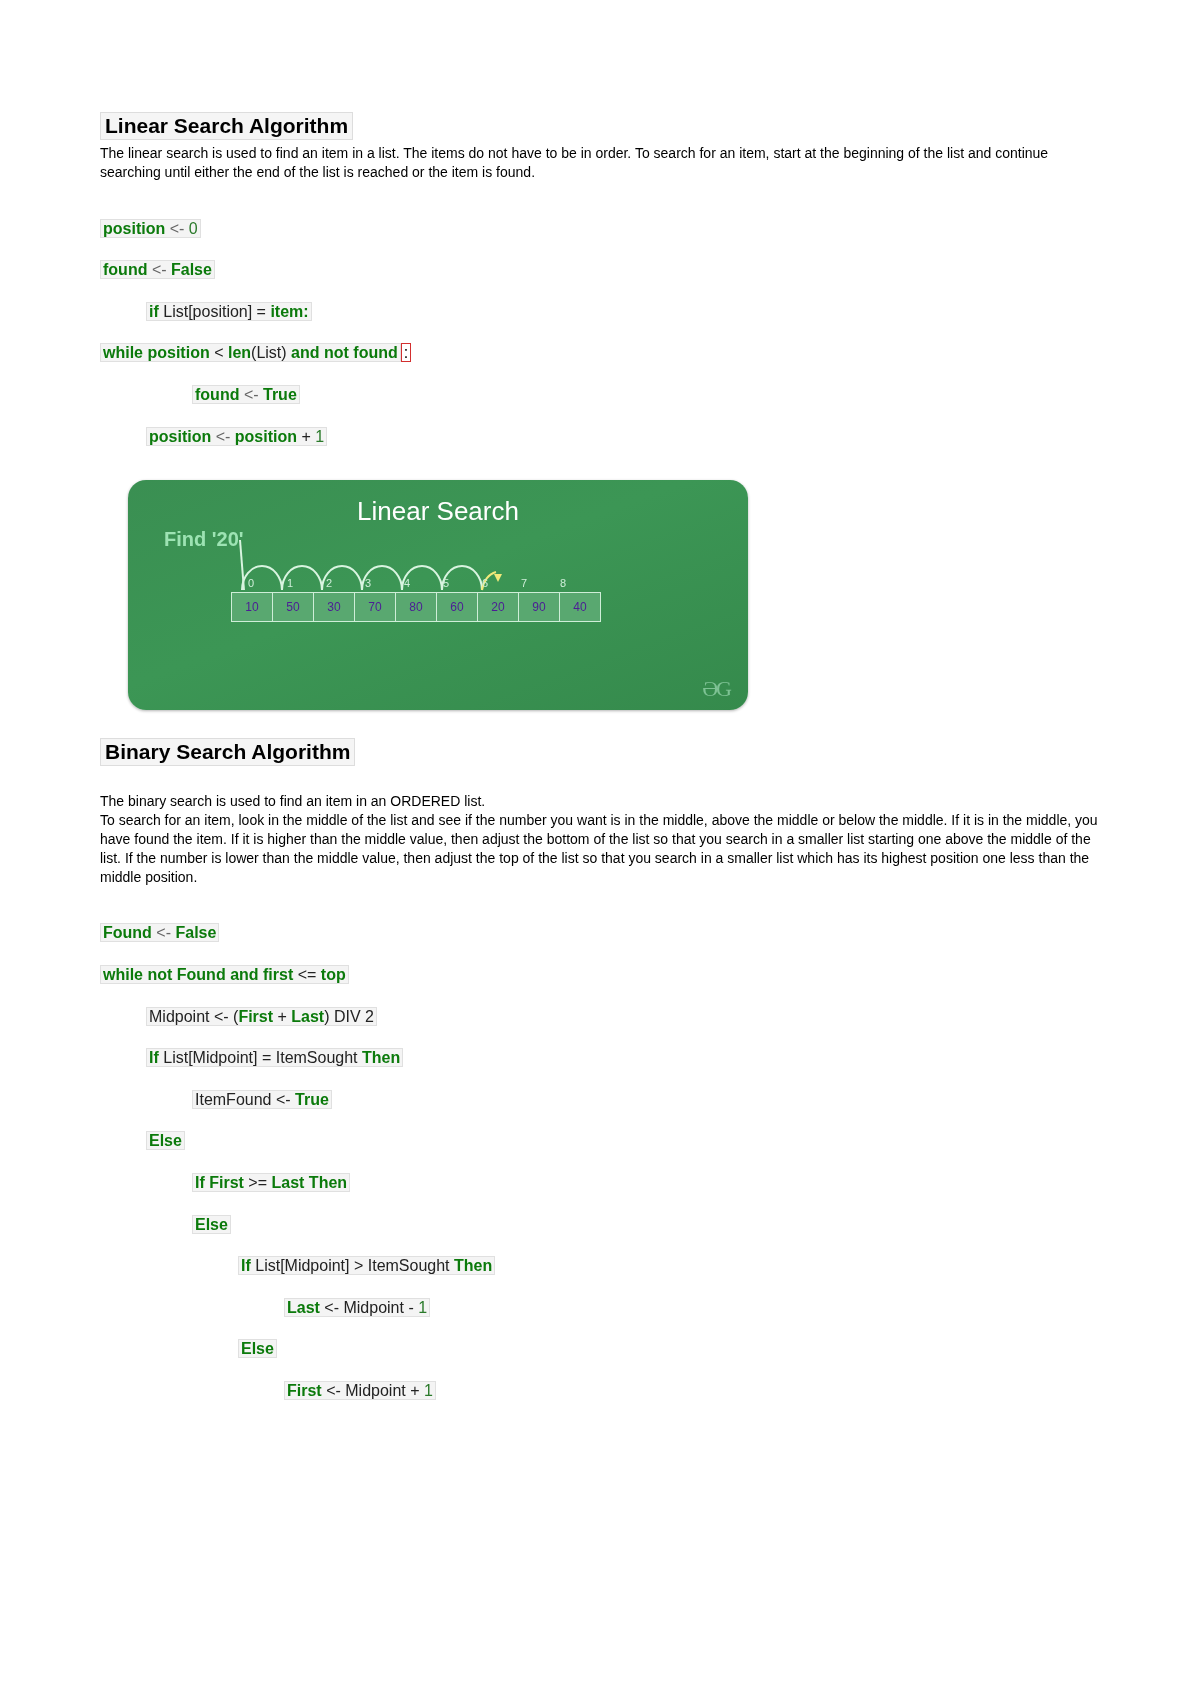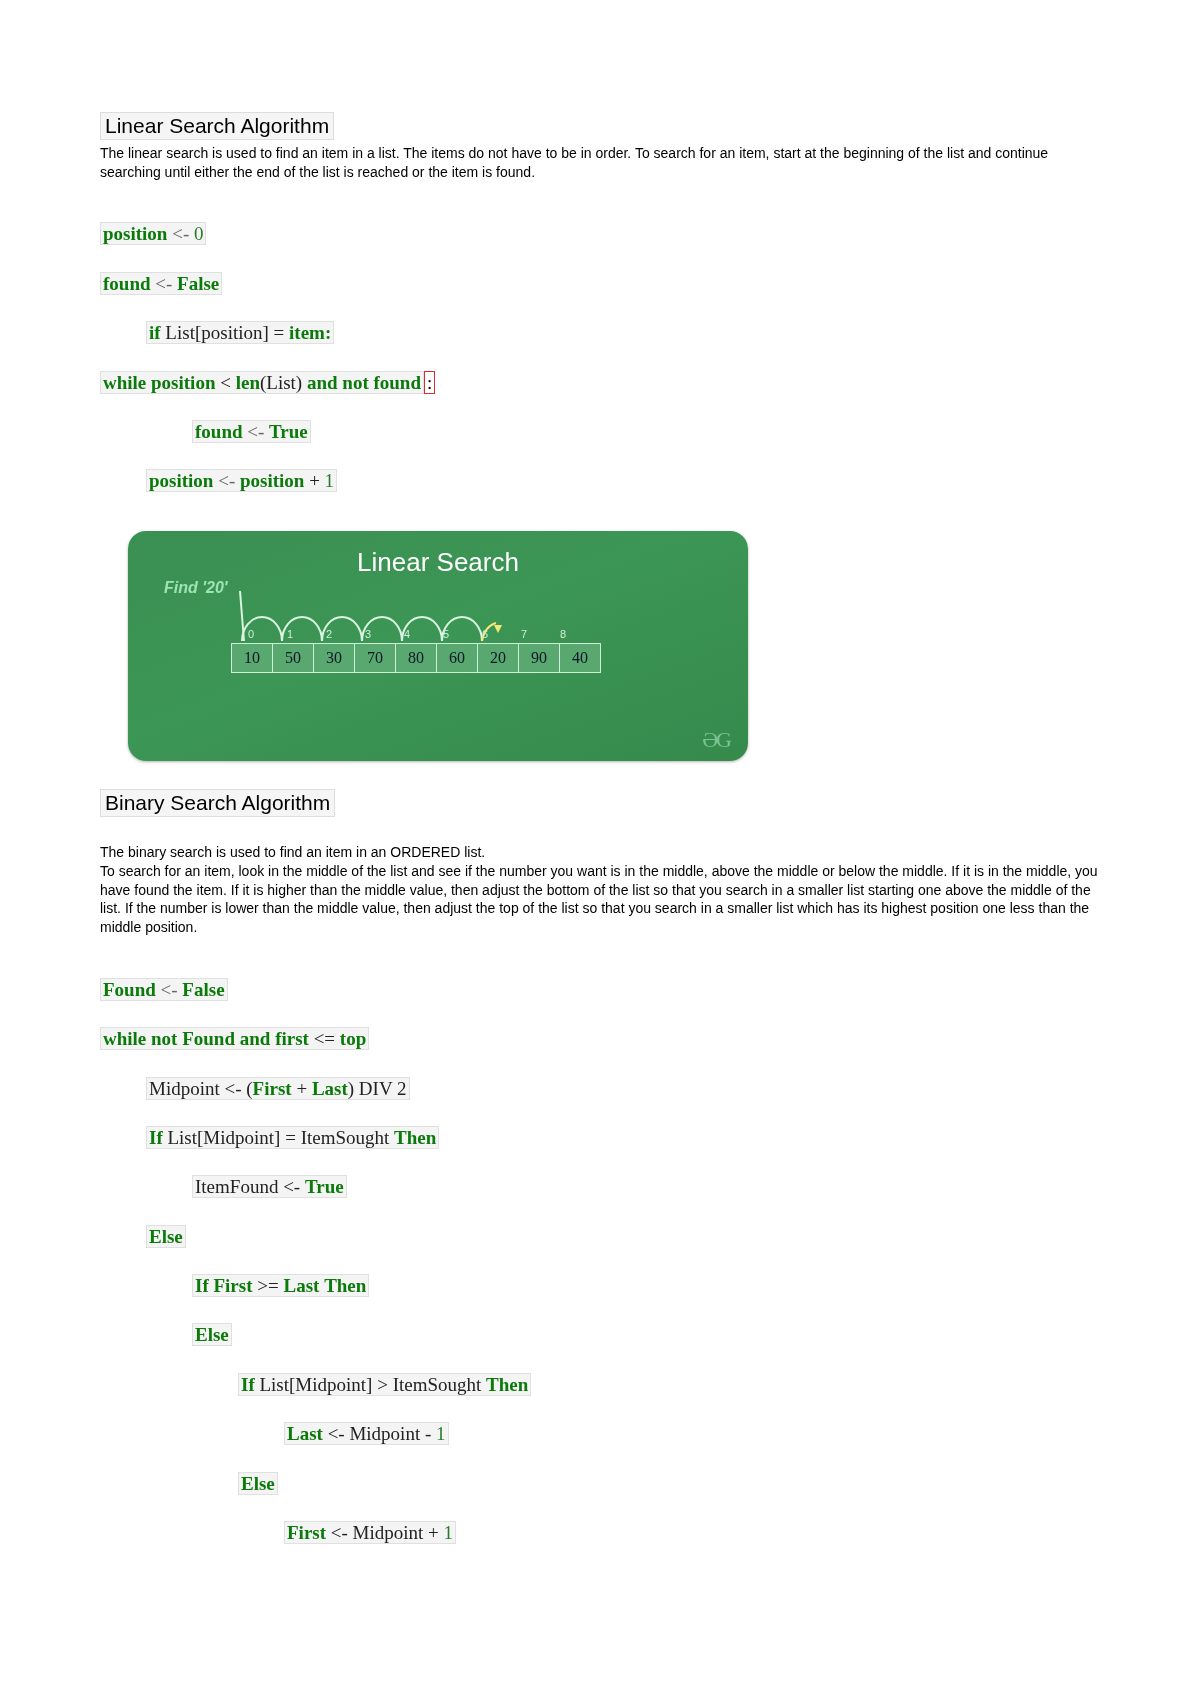--- a/index.html
+++ b/index.html
@@ -7,36 +7,36 @@
     padding: 0;
     background: #fff;
     font-family: Arial, Helvetica, sans-serif;
     color: #000;
     width: 1200px;
   }
   .page {
     padding: 112px 100px 100px 100px;
   }
   .heading {
-    font-weight: normal;
+    font-weight: bold;
     font-size: 21px;
     display: inline-block;
     background: #f5f5f5;
     border: 1px solid #ddd;
     padding: 1px 4px;
     margin-bottom: 4px;
   }
   .body-text {
     font-size: 14px;
     line-height: 1.35;
     margin: 0 0 16px 0;
   }
   .code-block {
-    font-family: Liberation Serif, serif;
-    font-size: 19px;
+    font-family: Liberation Sans, sans-serif;
+    font-size: 16px;
     line-height: 1.3;
     margin: 8px 0 12px 0;
     white-space: pre;
   }
   .code-block .line {
     display: block;
   }
   .tok {
     background: #f4f4f4;
     border: 1px solid #e0e0e0;
@@ -73,42 +73,40 @@
     margin: 6px 0 4px 0;
     font-family: "Segoe UI", Arial, sans-serif;
     font-weight: 400;
     color: #fff;
   }
   .find-label {
     position: absolute;
     left: 36px;
     top: 48px;
     color: #9de3b3;
-    font-size: 16px;
+    font-size: 20px;
     font-weight: 600;
-    font-style: italic;
   }
   .arr-row {
     position: absolute;
     top: 112px;
     left: 104px;
     display: flex;
   }
   .cell {
     border: 1px solid #cfeed8;
     background: #59a870;
     width: 40px;
     height: 28px;
     display: flex;
     align-items: center;
     justify-content: center;
-    font-size: 16px;
-    color: #0f172a;
+    font-size: 12px;
+    color: #4c1d95;
     margin-left: -1px;
-    font-family: Liberation Serif, serif;
   }
   .idx-row {
     position: absolute;
     top: 97px;
     left: 104px;
     display: flex;
   }
   .idx {
     width: 40px;
     text-align: center;

